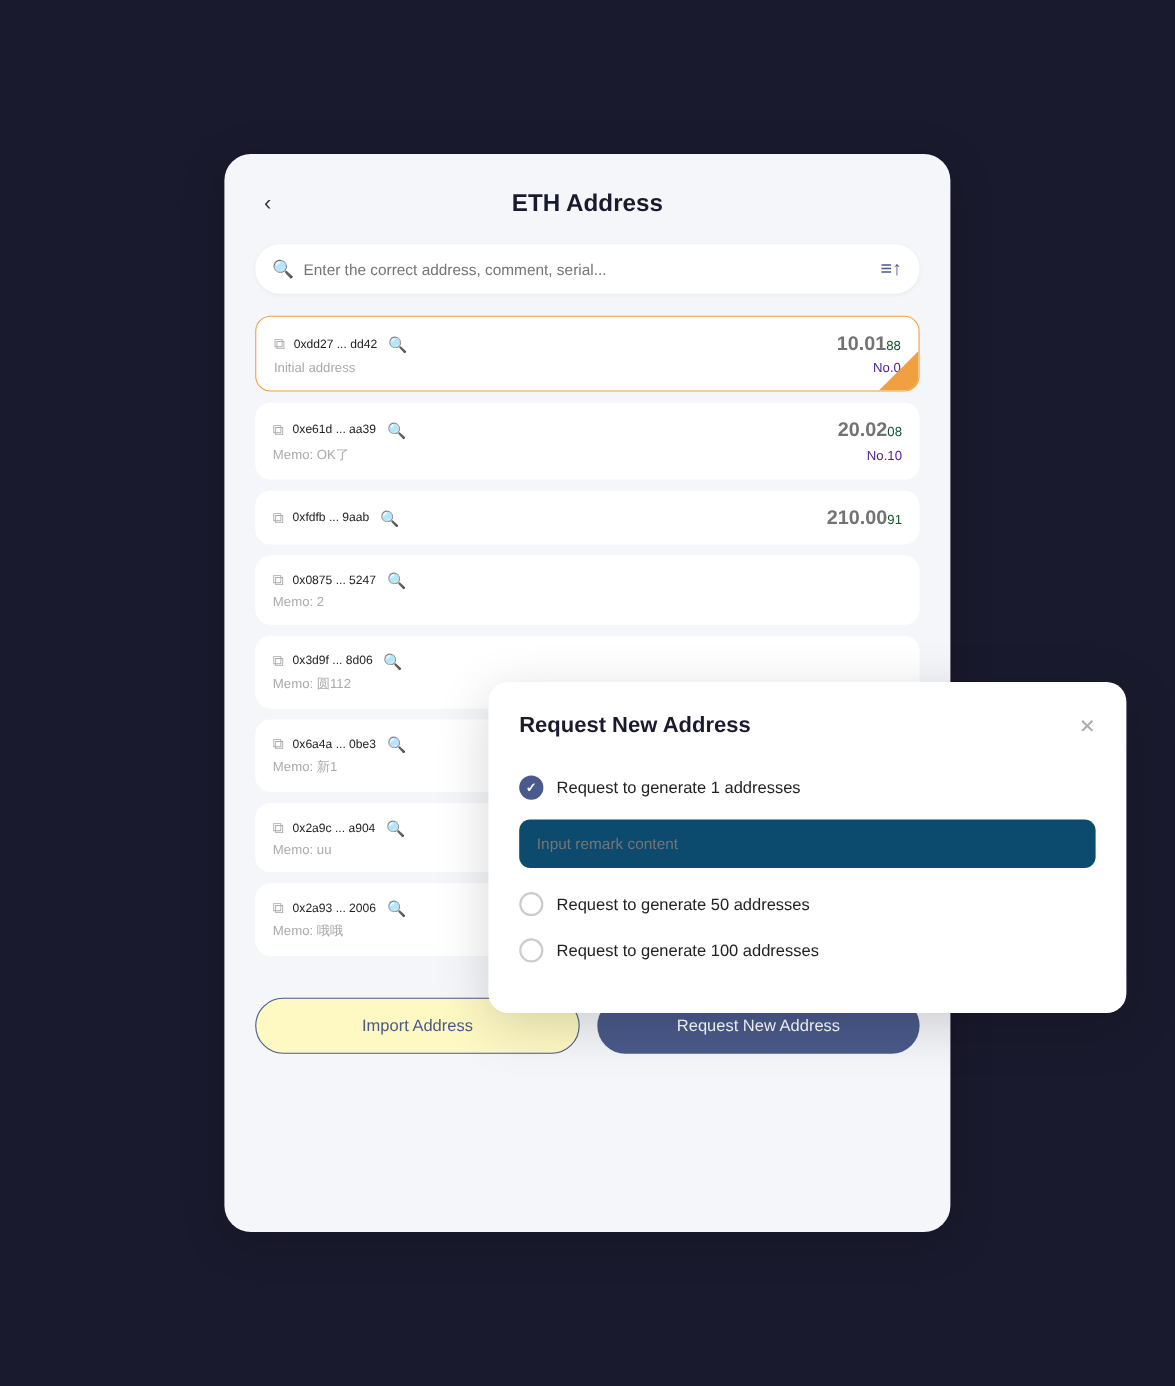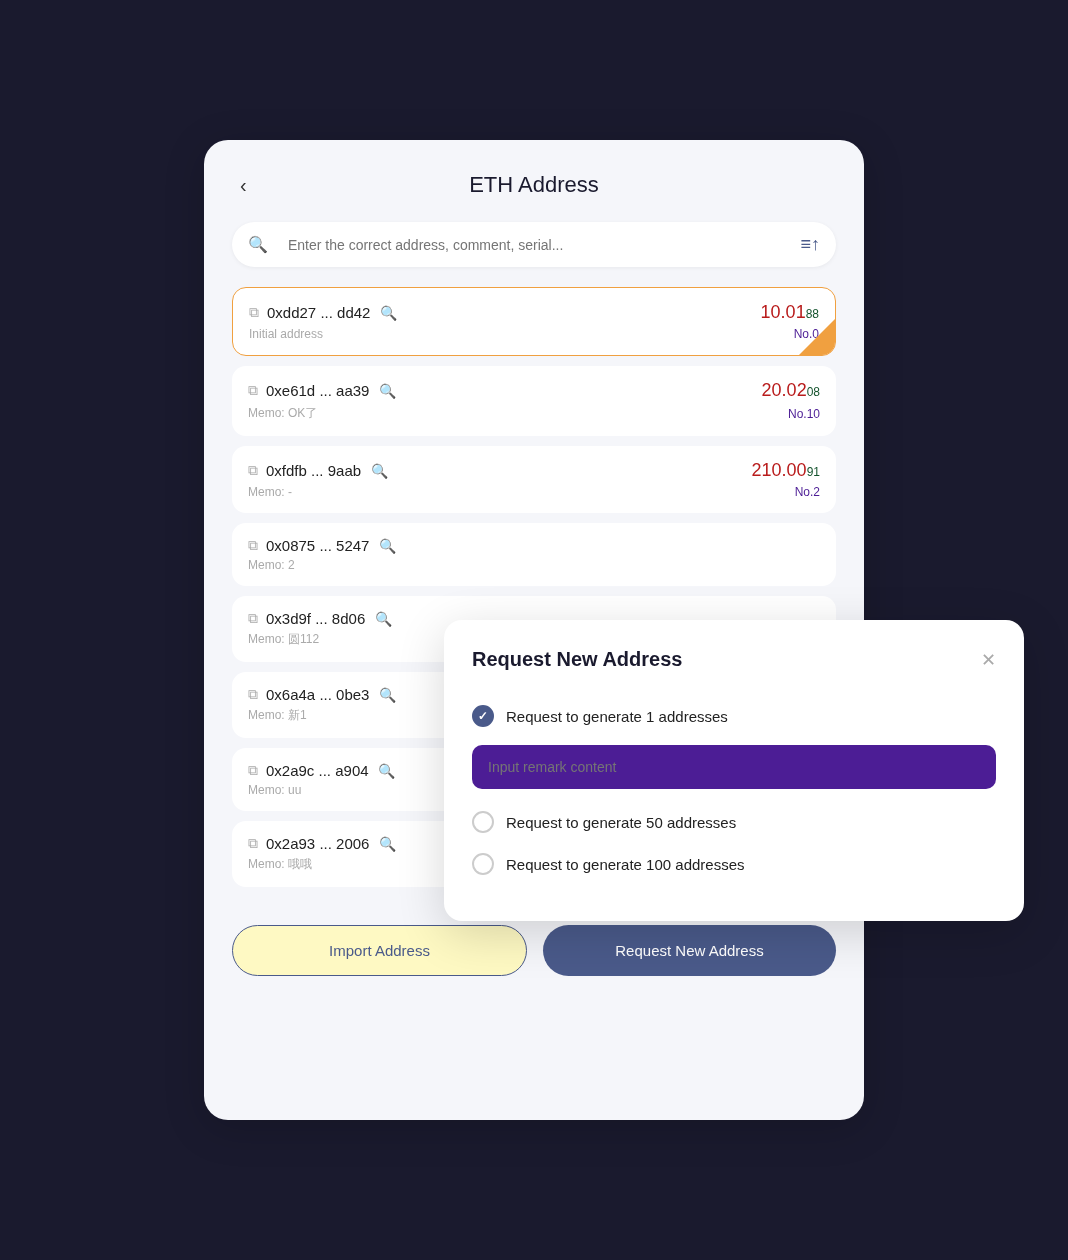--- a/index.html
+++ b/index.html
@@ -37,21 +37,21 @@
       background: none;
       border: none;
       cursor: pointer;
       font-size: 20px;
       color: #333;
       padding: 4px 8px;
     }
 
     .page-title {
       font-size: 22px;
-      font-weight: 400;
+      font-weight: 700;
       color: #1a1a2e;
     }
 
     .search-bar {
       display: flex;
       align-items: center;
       background: #fff;
       border-radius: 28px;
       padding: 12px 16px;
       margin-bottom: 20px;
@@ -64,21 +64,20 @@
       font-size: 16px;
     }
 
     .search-input {
       flex: 1;
       border: none;
       outline: none;
       background: transparent;
       font-size: 14px;
       color: #b91c1c;
-      margin-left: 12px;
     }
 
     .filter-icon {
       color: #4a5a8a;
       font-size: 18px;
       cursor: pointer;
       margin-left: 8px;
     }
 
     .address-list {
@@ -112,41 +111,41 @@
       gap: 8px;
     }
 
     .copy-icon {
       color: #aaa;
       font-size: 14px;
       cursor: pointer;
     }
 
     .address-text {
-      font-size: 15px;
+      font-size: 11px;
       font-weight: 500;
       color: #222;
     }
 
     .search-addr-icon {
       color: #aaa;
       font-size: 14px;
       cursor: pointer;
       margin-left: 2px;
     }
 
     .amount-wrap {
       display: flex;
       align-items: baseline;
     }
 
     .amount-main {
       font-size: 18px;
-      font-weight: 400;
-      color: #b91c1c;
+      font-weight: 700;
+      color: #737373;
     }
 
     .amount-decimal {
       font-size: 12px;
       font-weight: 400;
       color: #14532d;
     }
 
     .address-sub-row {
       display: flex;
@@ -281,21 +280,21 @@
     }
 
     .radio-label {
       font-size: 15px;
       color: #222;
     }
 
     .remark-input {
       width: 100%;
       border: none;
-      background: #4c1d95;
+      background: #0c4a6e;
       border-radius: 10px;
       padding: 14px 16px;
       font-size: 14px;
       color: #aaa;
       margin: 8px 0 12px;
       outline: none;
     }
   </style>
 </head>
 <body>
@@ -357,24 +356,20 @@
         <div class="address-left">
           <span class="copy-icon">⧉</span>
           <span class="address-text">0xfdfb ... 9aab</span>
           <span class="search-addr-icon">🔍</span>
         </div>
         <div class="amount-wrap">
           <span class="amount-main">210.00</span>
           <span class="amount-decimal">91</span>
         </div>
       </div>
-      <div class="address-sub-row">
-        <span class="memo-text">Memo: -</span>
-        <span class="number-badge">No.2</span>
-      </div>
     </div>
 
     <div class="address-item">
       <div class="address-row">
         <div class="address-left">
           <span class="copy-icon">⧉</span>
           <span class="address-text">0x0875 ... 5247</span>
           <span class="search-addr-icon">🔍</span>
         </div>
       </div>

